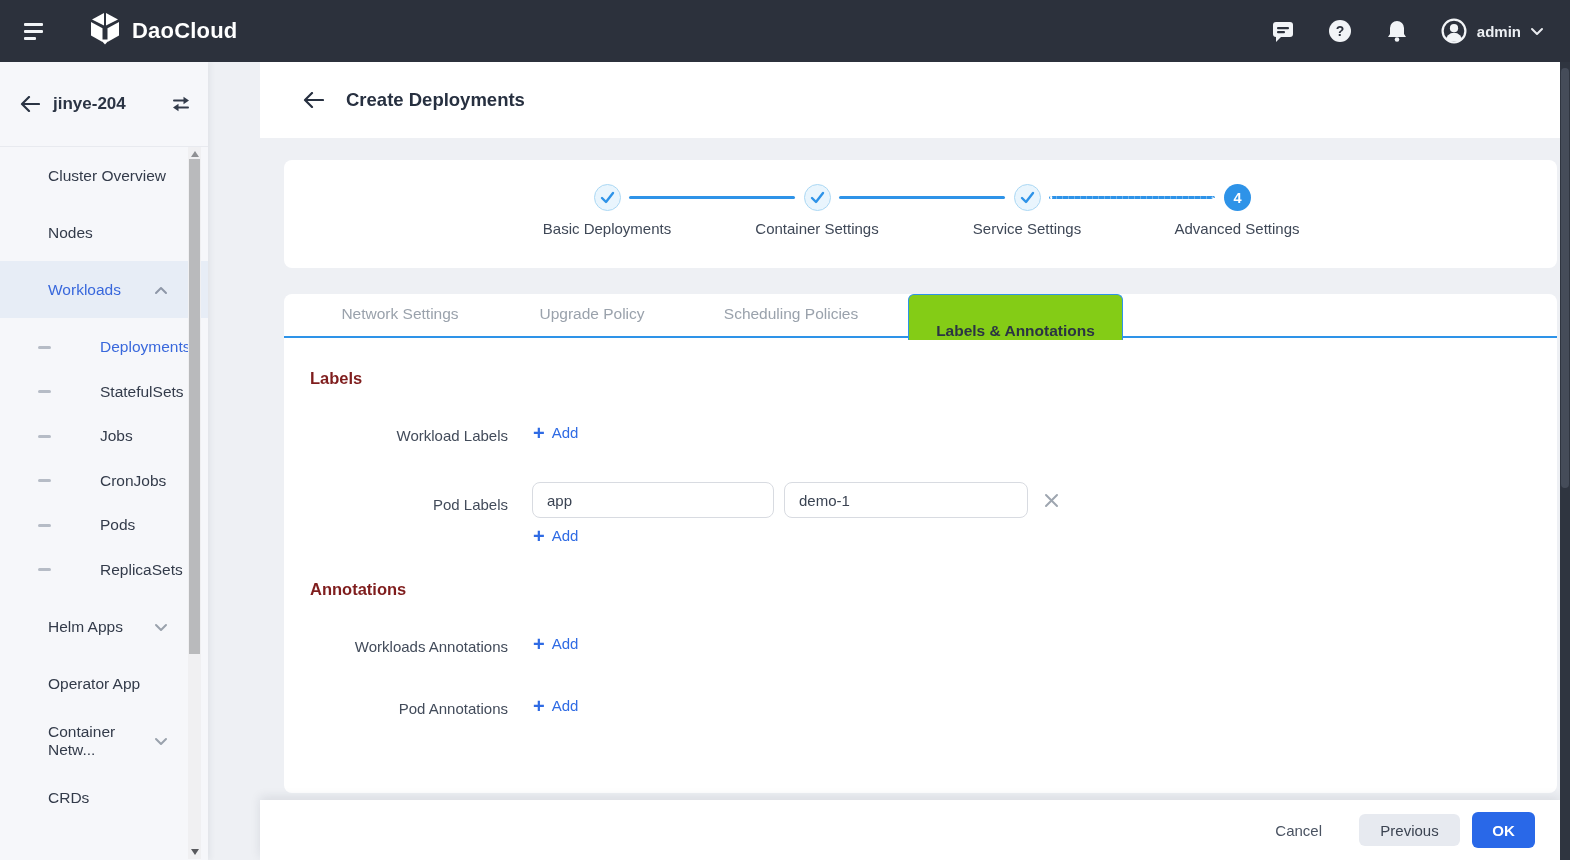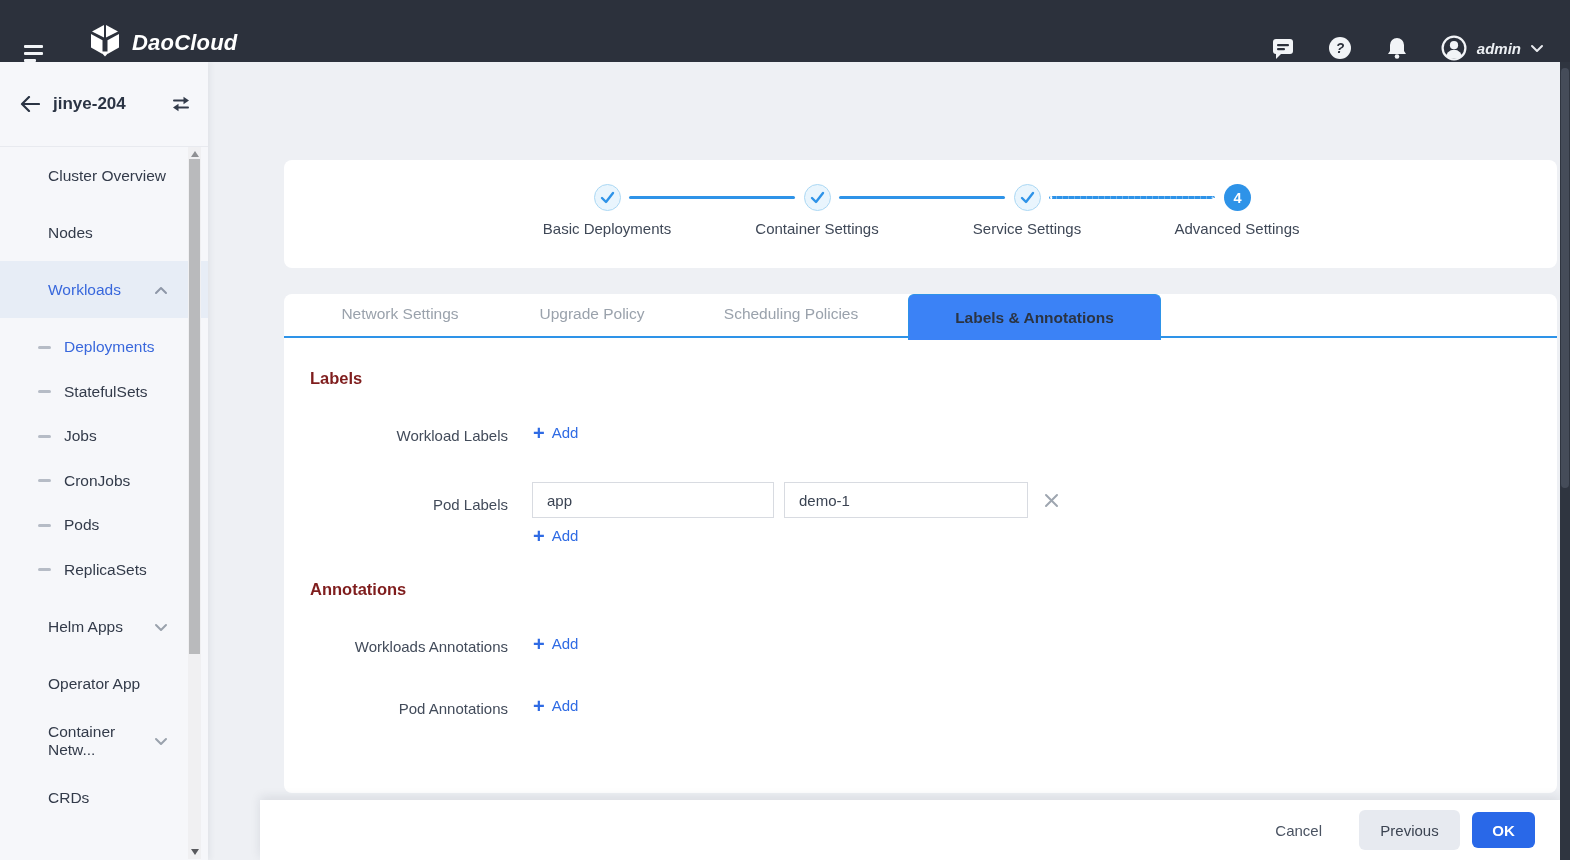--- a/index.html
+++ b/index.html
@@ -6,22 +6,22 @@
   html,body { width:1570px; height:860px; overflow:hidden; background:#eef0f4; }
   .app {
     position:relative; width:1570px; height:860px;
     font-family:"Liberation Sans", sans-serif;
     color:#333b4a; background:#eef0f4; overflow:hidden;
   }
 
   
   .topbar {
     position:absolute; left:0; top:0; width:1570px; height:62px;
-    background:#2c313c; display:flex; align-items:flex-end;
-    padding:0 26px 0 24px; z-index:30;font-style:italic;
+    background:#2c313c; display:flex; align-items:center;
+    padding:0 26px 0 24px; z-index:30;
   }
   .hamburger { width:20px; display:flex; flex-direction:column; gap:4px; cursor:pointer; }
   .hamburger i { display:block; height:3px; background:#f2f4f7; border-radius:1px; }
   .hamburger i:nth-child(1){ width:19px; }
   .hamburger i:nth-child(2){ width:19px; }
   .hamburger i:nth-child(3){ width:12px; }
   .brand { display:flex; align-items:center; gap:10px; margin-left:44px; cursor:pointer; }
   .brand-name { color:#ffffff; font-size:22px; font-weight:bold; letter-spacing:.2px; }
   .topbar-right { margin-left:auto; display:flex; align-items:center; gap:29px; }
   .tb-icon { width:28px; height:28px; display:flex; align-items:center; justify-content:center; cursor:pointer; }
@@ -49,21 +49,21 @@
   }
   .sidebar-header .cluster-name { font-size:17px; font-weight:600; color:#2b3444; margin-left:13px; flex:1; }
   .icon-btn { display:flex; align-items:center; justify-content:center; cursor:pointer; }
 
   .sidebar-menu { position:relative; height:712px; overflow:hidden; }
   .nav-item { display:flex; align-items:center; cursor:pointer; font-size:15.5px; color:#333b4a; }
   .nav-item.top { height:57px; padding:0 40px 0 48px; }
   .nav-item.top .chev { margin-left:auto; }
   .nav-item.expanded { background:#e7edf6; color:#3968dc; }
   .sub-list { padding-top:7px; }
-  .nav-item.sub { height:44.5px; padding-left:38px; }
+  .nav-item.sub { height:44.5px; padding-left:38px;gap:36px; }
   .nav-item.sub .dash { width:13px; height:3px; border-radius:2px; background:#b6bcc6; margin-right:13px; flex:0 0 auto; }
   .nav-item.sub.active { color:#3968dc; }
   .menu-gap { height:6px; }
 
   .side-scrollbar {
     position:absolute; right:7px; top:0; width:13px; height:712px;
     background:#f0f0f2; z-index:5;
   }
   .side-scrollbar .thumb { position:absolute; left:1px; top:12px; width:11px; height:495px; background:#b9babc; }
   .tri-up, .tri-down { position:absolute; left:3px; width:0; height:0; border-left:4px solid transparent; border-right:4px solid transparent; }
@@ -96,50 +96,50 @@
 
   
   .tab-card { top:232px; height:499px; }
   .tabs { position:relative; height:46px; }
   .tab-underline { position:absolute; left:0; right:0; top:42px; height:2px; background:#2e93e8; }
   .tab {
     position:absolute; top:11px; transform:translateX(-50%);
     font-size:15.5px; font-weight:500; color:#9aa2ac; cursor:pointer; white-space:nowrap;
   }
   .tab-active-box {
-    position:absolute; left:624px; top:0; width:253px; height:46px;
-    background:#3b82f6; border:1px solid #2e93e8; border-bottom:none;
+    position:absolute; left:624px; top:0; width:215px; height:46px;
+    background:#84cc16; border:1px solid #2e93e8; border-bottom:none;
     border-radius:6px 6px 0 0; z-index:2;
-    display:flex; align-items:center; justify-content:center; cursor:pointer;
+    display:flex; align-items:flex-end; justify-content:center; cursor:pointer;
   }
   .tab-active-box .tab-label { font-size:15.5px; font-weight:600; color:#2b3443; }
 
   .section-title { position:absolute; left:26px; font-size:16.5px; font-weight:600; color:#7f1d1d; }
   .form-label { position:absolute; left:26px; width:198px; text-align:right; font-size:15px; color:#424b5a; }
   .add-link {
     position:absolute; left:249px; display:flex; align-items:center; gap:7px;
     color:#2f6be4; font-size:15px; cursor:pointer;
   }
   .add-link .plus { font-size:20px; font-weight:bold; line-height:16px; }
   .kv-input {
-    position:absolute; height:36px; border:1px solid #d8dbe1; border-radius:0;
+    position:absolute; height:36px; border:1px solid #d8dbe1; border-radius:8px;
     padding:0 14px; font-size:15px; color:#3a4352; background:#fff; outline:none;
     font-family:"Liberation Sans", sans-serif;
   }
   .remove-x { position:absolute; left:758px; width:18px; height:18px; cursor:pointer; display:flex; align-items:center; justify-content:center; }
 
   
   .footer-bar {
     position:absolute; left:0; bottom:0; width:1300px; height:60px; background:#ffffff;
     box-shadow:0 -3px 10px rgba(30,40,60,.10);
     display:flex; align-items:center; justify-content:flex-end; padding-right:25px; z-index:10;
   }
   .btn { font-family:"Liberation Sans", sans-serif; font-size:15px; border:none; cursor:pointer; border-radius:6px; }
   .btn-text { background:none; color:#4a5362; margin-right:33px; padding:8px 4px; }
-  .btn-prev { background:#e7eaf0; color:#3c4452; width:101px; height:40px; margin-right:12px; }
+  .btn-prev { background:#e7eaf0; color:#3c4452; width:101px; height:32px; margin-right:12px; }
   .btn-ok  { background:#2968e8; color:#ffffff; width:63px; height:36px; font-weight:600; }
 </style>
 </head>
 <body>
 
 <div class="app">
 
   <div class="topbar">
     <div class="hamburger">
         <i></i>
@@ -297,20 +297,28 @@
       <div class="side-scrollbar">
         <span class="tri-up"></span>
         <div class="thumb"></div>
         <span class="tri-down"></span>
       </div>
     </div>
   </div>
 
   <div class="main">
 
+    <div class="page-header">
+      <span class="icon-btn">
+        <svg width="21" height="16" viewBox="0 0 21 16">
+            <path d="M9 1 L2 8 l7 7 M2.5 8 H20" fill="none" stroke="#273040" stroke-width="2.2" stroke-linecap="round" stroke-linejoin="round"></path>
+          </svg>
+      </span>
+      <span class="page-title">Create Deployments</span>
+    </div>
 
     <div class="card stepper-card">
       <div class="step-circle done" style="left:310px">
         <svg width="15" height="13" viewBox="0 0 15 13">
             <path d="M2 7 l4 4 L13 2" fill="none" stroke="#2e93e8" stroke-width="2.4" stroke-linecap="round" stroke-linejoin="round"></path>
           </svg>
       </div>
       <div class="step-line" style="left:345px;width:166px"></div>
       <div class="step-circle done" style="left:520px">
         <svg width="15" height="13" viewBox="0 0 15 13">

